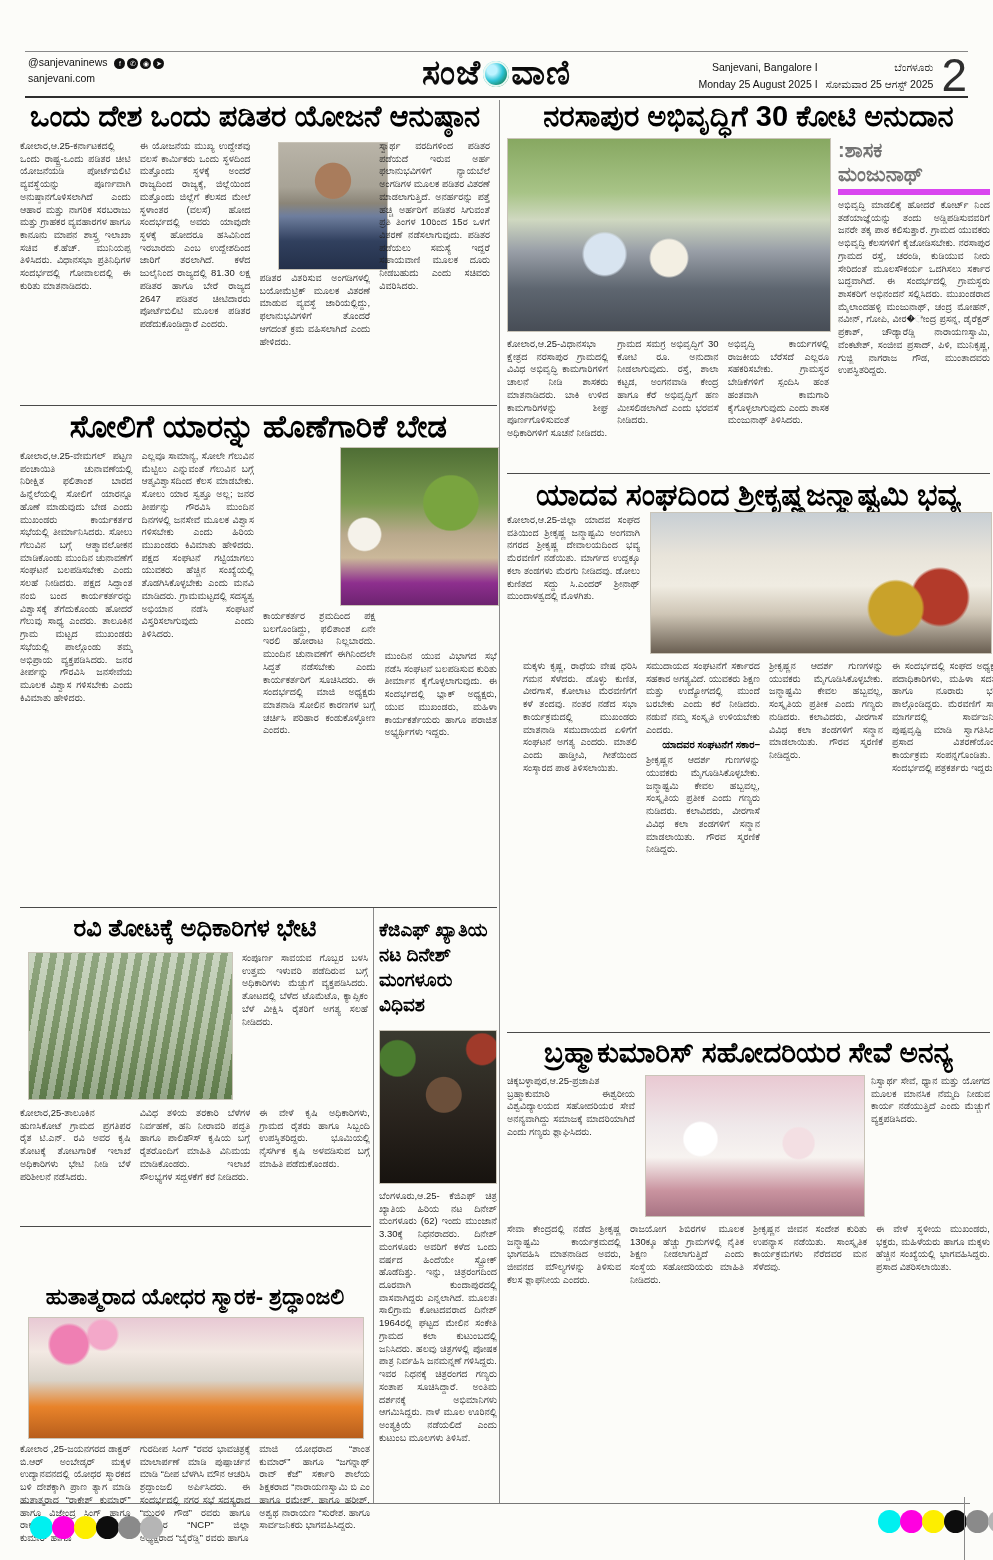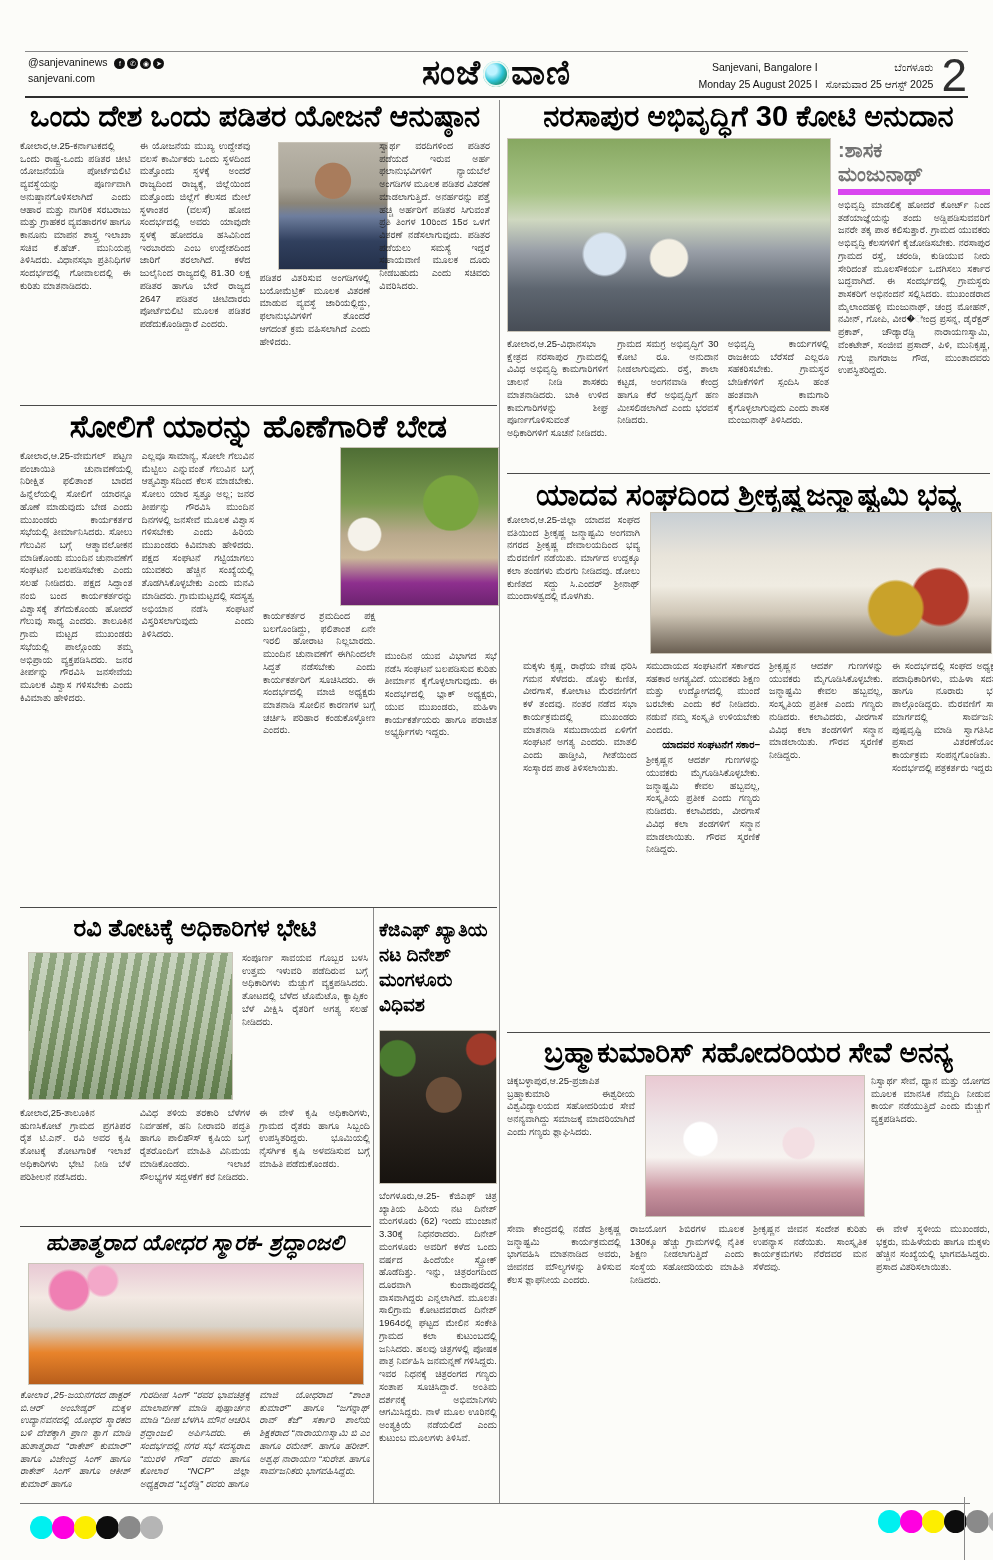--- a/index.html
+++ b/index.html
@@ -138,21 +138,21 @@
     <div class="headline" style="font-size:24px;">ರವಿ ತೋಟಕ್ಕೆ ಅಧಿಕಾರಿಗಳ ಭೇಟಿ</div>
     <div class="photo ph-greenhouse" style="left:8px;top:37px;width:203px;height:146px;"></div>
     <div class="bt abs" style="left:222px;top:37px;width:126px;height:146px;">ಸಂಪೂರ್ಣ ಸಾವಯವ ಗೊಬ್ಬರ ಬಳಸಿ ಉತ್ತಮ ಇಳುವರಿ ಪಡೆದಿರುವ ಬಗ್ಗೆ ಅಧಿಕಾರಿಗಳು ಮೆಚ್ಚುಗೆ ವ್ಯಕ್ತಪಡಿಸಿದರು. ತೋಟದಲ್ಲಿ ಬೆಳೆದ ಟೊಮೆಟೊ, ಕ್ಯಾಪ್ಸಿಕಂ ಬೆಳೆ ವೀಕ್ಷಿಸಿ ರೈತರಿಗೆ ಅಗತ್ಯ ಸಲಹೆ ನೀಡಿದರು.</div>
     <div class="cols" style="position:absolute;left:0;top:192px;width:350px;height:112px;">
       <div class="bt" style="height:112px;">ಕೋಲಾರ,25-ತಾಲೂಕಿನ ಹುಣಸಿಕೋಟೆ ಗ್ರಾಮದ ಪ್ರಗತಿಪರ ರೈತ ಟಿ.ಎನ್. ರವಿ ಅವರ ಕೃಷಿ ತೋಟಕ್ಕೆ ತೋಟಗಾರಿಕೆ ಇಲಾಖೆ ಅಧಿಕಾರಿಗಳು ಭೇಟಿ ನೀಡಿ ಬೆಳೆ ಪರಿಶೀಲನೆ ನಡೆಸಿದರು.</div>
       <div class="bt" style="height:112px;">ವಿವಿಧ ತಳಿಯ ತರಕಾರಿ ಬೆಳೆಗಳ ನಿರ್ವಹಣೆ, ಹನಿ ನೀರಾವರಿ ಪದ್ಧತಿ ಹಾಗೂ ಪಾಲಿಹೌಸ್ ಕೃಷಿಯ ಬಗ್ಗೆ ರೈತರೊಂದಿಗೆ ಮಾಹಿತಿ ವಿನಿಮಯ ಮಾಡಿಕೊಂಡರು. ಇಲಾಖೆ ಸೌಲಭ್ಯಗಳ ಸದ್ಬಳಕೆಗೆ ಕರೆ ನೀಡಿದರು.</div>
       <div class="bt" style="height:112px;">ಈ ವೇಳೆ ಕೃಷಿ ಅಧಿಕಾರಿಗಳು, ಗ್ರಾಮದ ರೈತರು ಹಾಗೂ ಸಿಬ್ಬಂದಿ ಉಪಸ್ಥಿತರಿದ್ದರು. ಭೂಮಿಯಲ್ಲಿ ನೈಸರ್ಗಿಕ ಕೃಷಿ ಅಳವಡಿಸುವ ಬಗ್ಗೆ ಮಾಹಿತಿ ಪಡೆದುಕೊಂಡರು.</div>
     </div>
   </div>
 
-  <div class="abs" style="left:20px;top:1231px;width:350px;height:270px;font-style:italic;">
+  <div class="abs" style="left:20px;top:1285px;width:350px;height:270px;">
     <div class="headline" style="font-size:22px;">ಹುತಾತ್ಮರಾದ ಯೋಧರ ಸ್ಮಾರಕ- ಶ್ರದ್ಧಾಂಜಲಿ</div>
     <div class="photo ph-memorial" style="left:8px;top:32px;width:334px;height:120px;"></div>
     <div class="cols" style="position:absolute;left:0;top:158px;width:350px;height:110px;">
       <div class="bt" style="height:110px;">ಕೋಲಾರ ,25-ಜಯನಗರದ ಡಾಕ್ಟರ್ ಬಿ.ಆರ್ ಅಂಬೇಡ್ಕರ್ ಮಕ್ಕಳ ಉದ್ಯಾನವನದಲ್ಲಿ ಯೋಧರ ಸ್ಮಾರಕದ ಬಳಿ ದೇಶಕ್ಕಾಗಿ ಪ್ರಾಣ ತ್ಯಾಗ ಮಾಡಿ ಹುತಾತ್ಮರಾದ “ರಾಕೇಶ್ ಕುಮಾರ್” ಹಾಗೂ ವಿಜೇಂದ್ರ ಸಿಂಗ್ ಹಾಗೂ ರಾಕೇಶ್ ಸಿಂಗ್ ಹಾಗೂ ಆಕೀಶ್ ಕುಮಾರ್ ಹಾಗೂ</div>
       <div class="bt" style="height:110px;">ಗುರದೀಪ ಸಿಂಗ್ “ರವರ ಭಾವಚಿತ್ರಕ್ಕೆ ಮಾಲಾರ್ಪಣೆ ಮಾಡಿ ಪುಷ್ಪಾರ್ಚನೆ ಮಾಡಿ “ದೀಪ ಬೆಳಗಿಸಿ ಮೌನ ಆಚರಿಸಿ ಶ್ರದ್ಧಾಂಜಲಿ ಅರ್ಪಿಸಿದರು. ಈ ಸಂದರ್ಭದಲ್ಲಿ ನಗರ ಸಭೆ ಸದಸ್ಯರಾದ “ಮುರಳಿ ಗೌಡ” ರವರು ಹಾಗೂ ಕೋಲಾರ “NCP” ಜಿಲ್ಲಾ ಅಧ್ಯಕ್ಷರಾದ “ಬೈರೆಡ್ಡಿ” ರವರು ಹಾಗೂ</div>
       <div class="bt" style="height:110px;">ಮಾಜಿ ಯೋಧರಾದ “ಶಾಂತ ಕುಮಾರ್” ಹಾಗೂ “ಜಗನ್ನಾಥ್ ರಾವ್ ಕೆಜೆ” ಸರ್ಕಾರಿ ಶಾಲೆಯ ಶಿಕ್ಷಕರಾದ “ನಾರಾಯಣಸ್ವಾಮಿ ಬಿ ಎಂ ಹಾಗೂ ರಮೇಶ್. ಹಾಗೂ ಹರೀಶ್. ಅಶ್ವಥ ನಾರಾಯಣ “ಸುರೇಶ. ಹಾಗೂ ಸಾರ್ವಜನಿಕರು ಭಾಗವಹಿಸಿದ್ದರು.</div>
     </div>
   </div>
 
   <div class="abs" style="left:379px;top:912px;width:118px;height:591px;">

